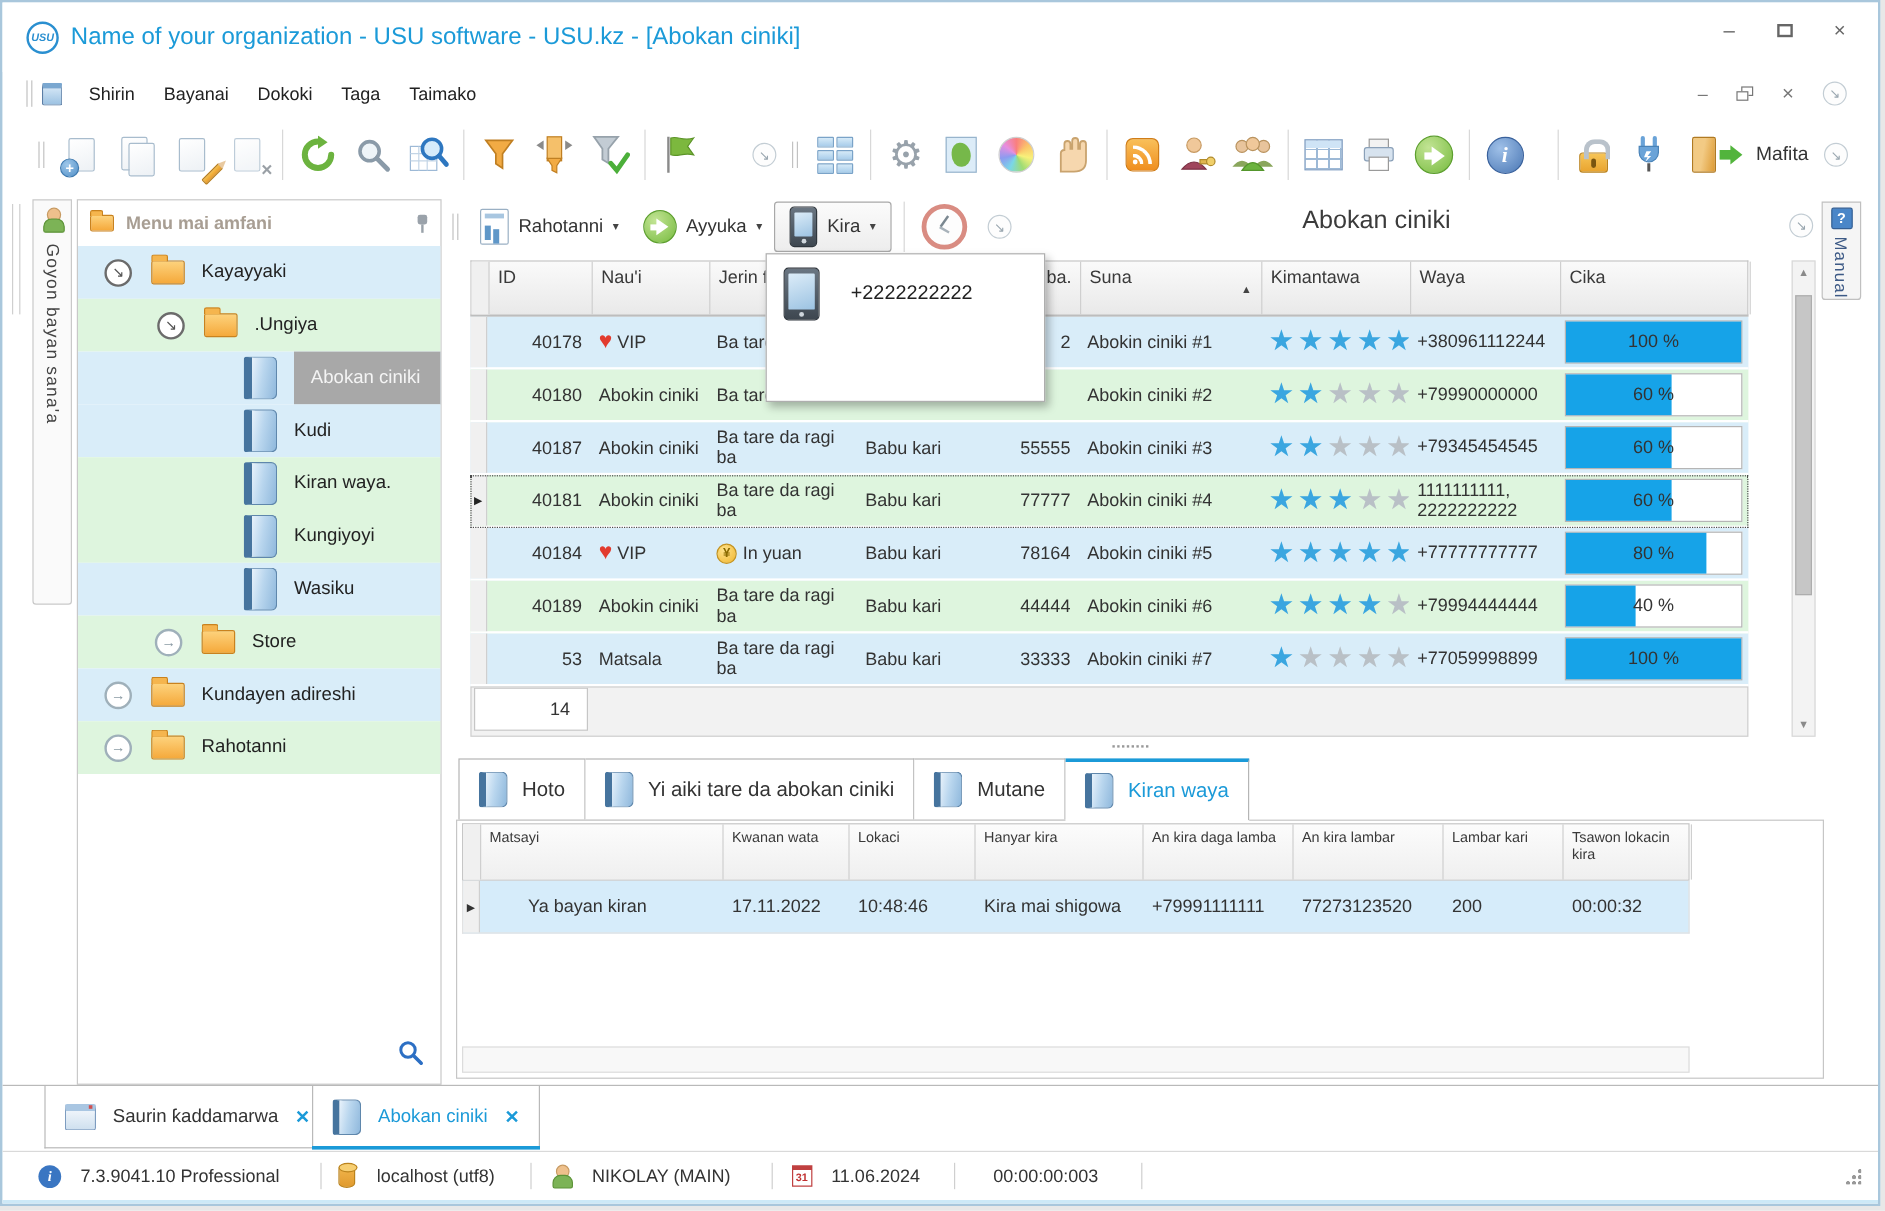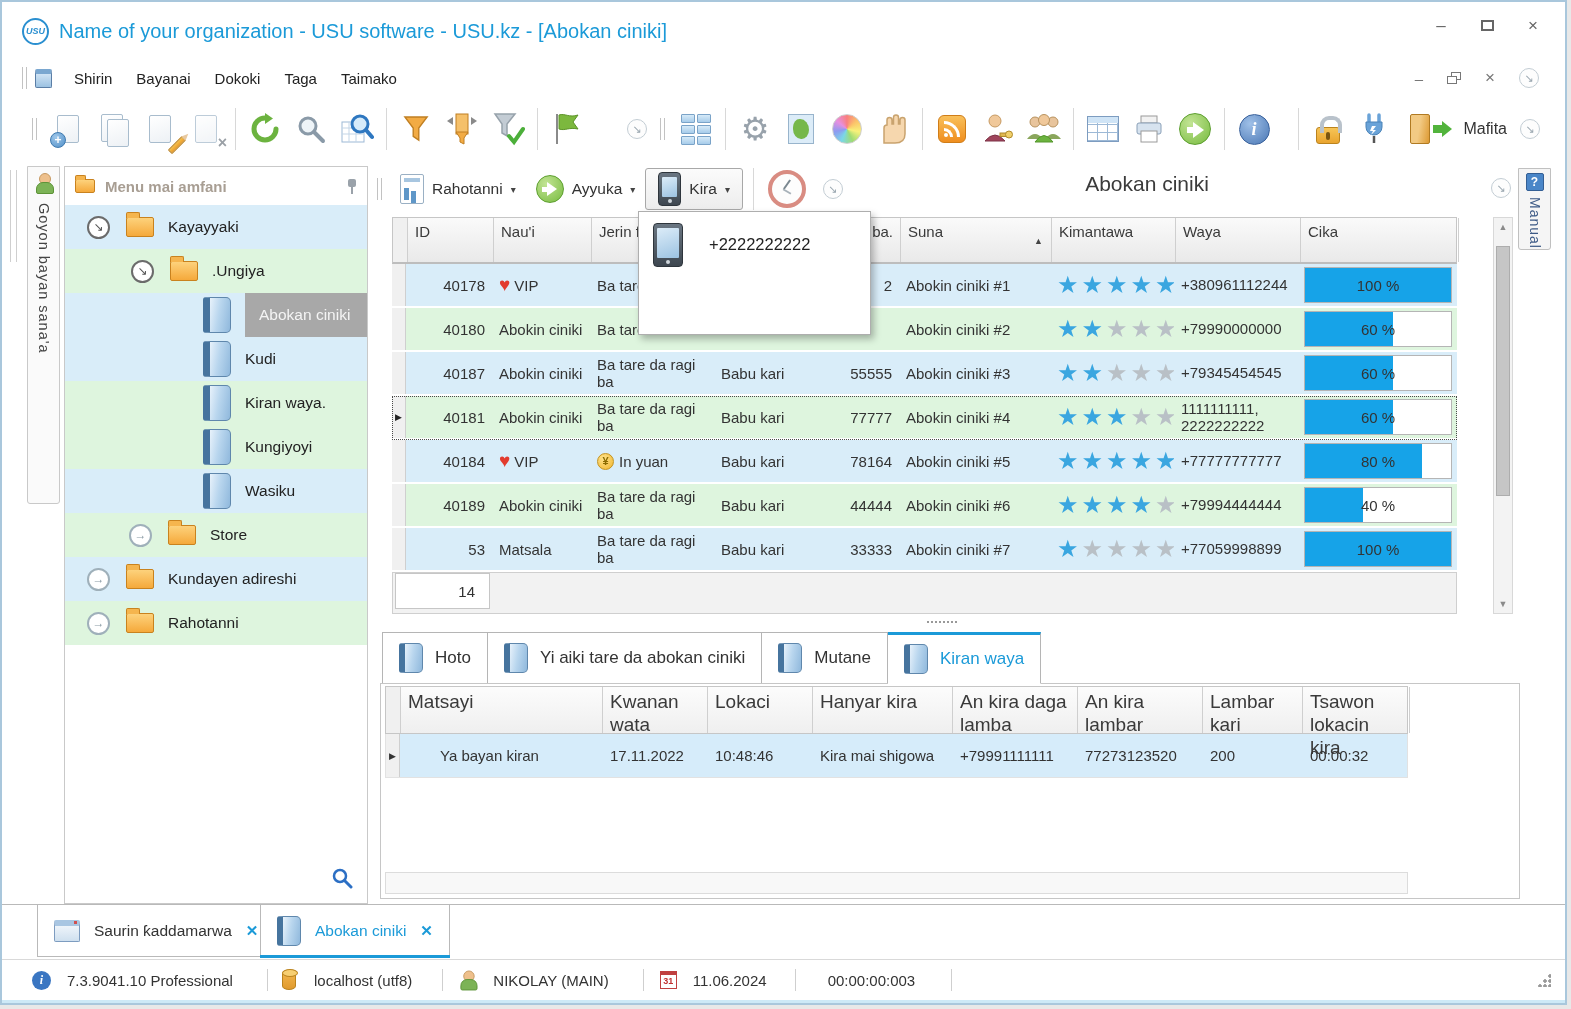--- a/index.html
+++ b/index.html
@@ -163,21 +163,21 @@
   .split-dots{position:absolute;left:925px;top:619px;width:30px;border-top:2px dotted #999}
   .dtabs{position:absolute;left:380px;top:630px;height:52px;display:flex}
   .dtab{border:1px solid #b5b5b5;border-left-width:0;background:#fff;display:flex;align-items:center;gap:12px;padding:0 16px;font-size:17px;color:#333}
   .dtab:first-child{border-left-width:1px}
   .dtab.active{border-top:3px solid #1b9ad8;color:#1b9ad8;border-bottom:1px solid #fff;position:relative;z-index:2}
 
   
   .dbox{position:absolute;left:378px;top:681px;width:1140px;height:216px;border:1px solid #c6c6c6;background:#fff}
   .dtable{position:absolute;left:4px;top:2px;width:1023px}
   .dhead{display:flex;height:48px;background:linear-gradient(#fcfcfc,#efefef);border:1px solid #c6c6c6}
-  .dhead .hcell{border-right:1px solid #cfcfcf;padding:4px 7px;font-size:19px;color:#3a3a3a;line-height:1.2}
+  .dhead .hcell{border-right:1px solid #cfcfcf;padding:4px 7px;font-size:12px;color:#3a3a3a;line-height:1.2}
   .drow{display:flex;height:44px;background:#d6ecfa;border:1px solid #e2e2e2;border-top:none}
   .dcell{padding:0 8px;font-size:15px;display:flex;align-items:center}
   .d-ind{width:14px;flex:none;background:#f0f0f0;border-right:1px solid #cfcfcf;display:flex;align-items:center;justify-content:center;font-size:9px;padding:0}
   .d-matsayi{width:202px;flex:none;padding-left:40px}
   .d-kwanan{width:105px;flex:none}
   .d-lokaci{width:105px;flex:none}
   .d-hanyar{width:140px;flex:none}
   .d-daga{width:125px;flex:none}
   .d-lambar{width:125px;flex:none}
   .d-kari{width:100px;flex:none}

